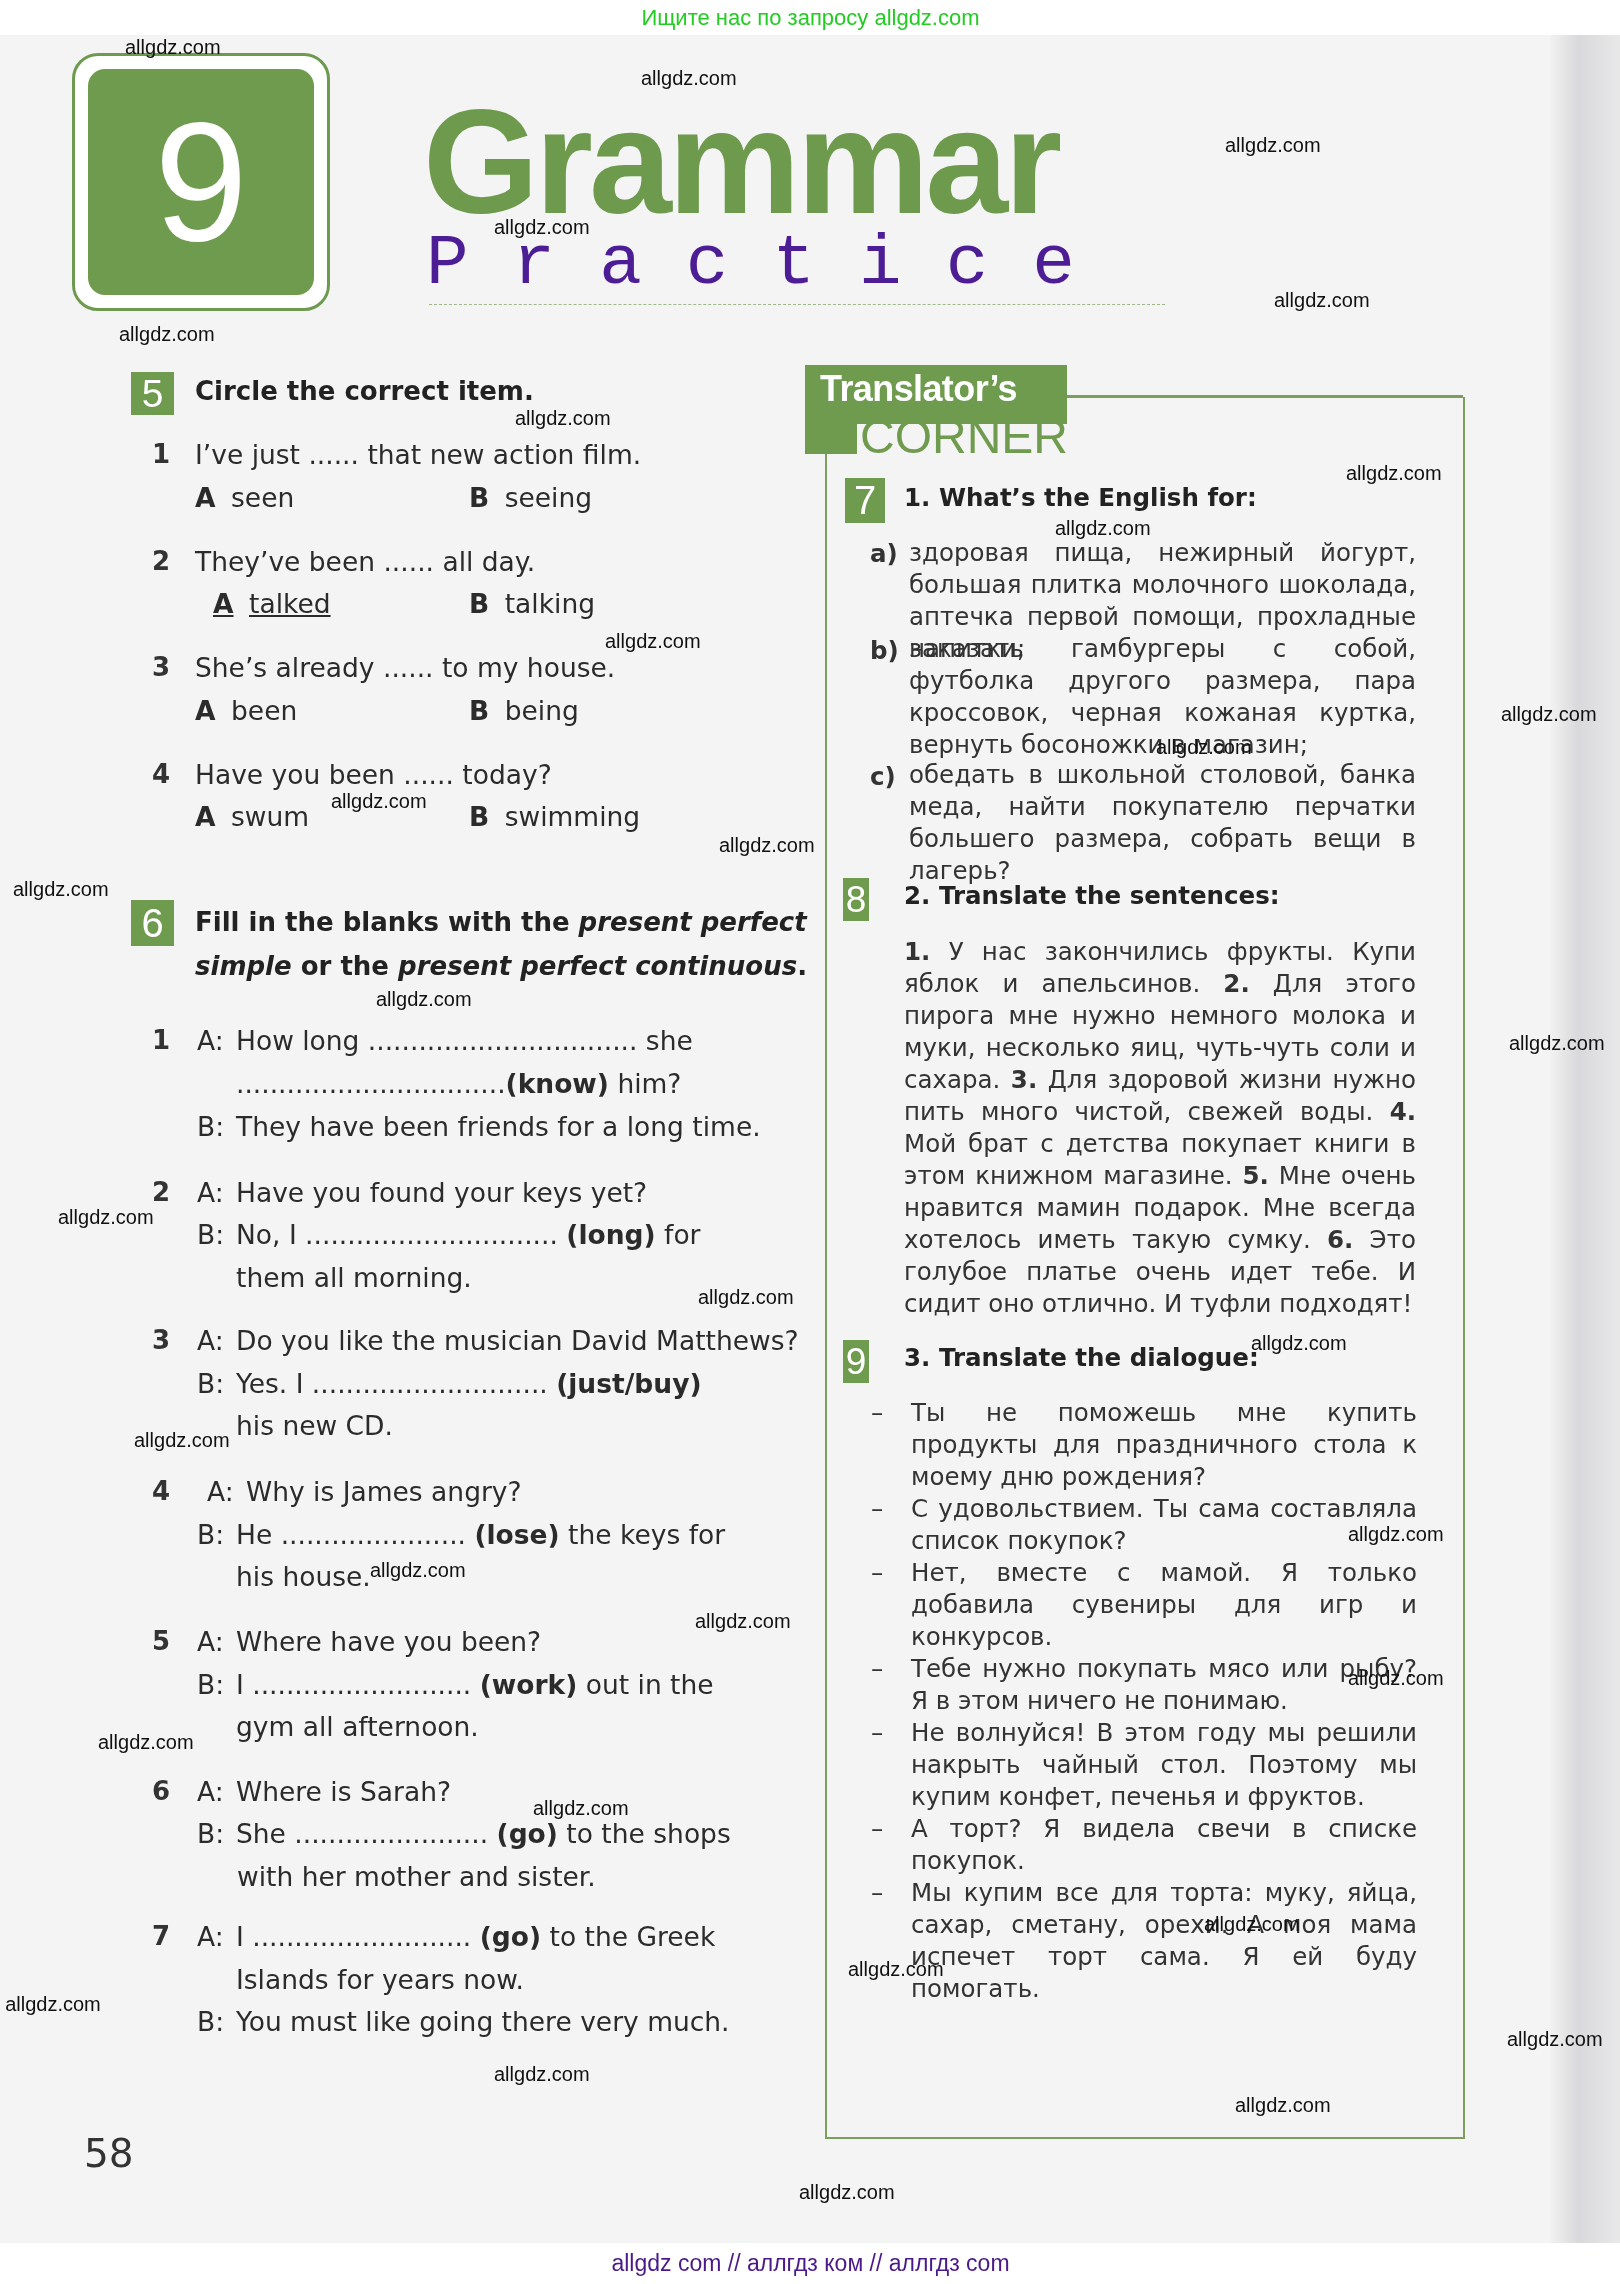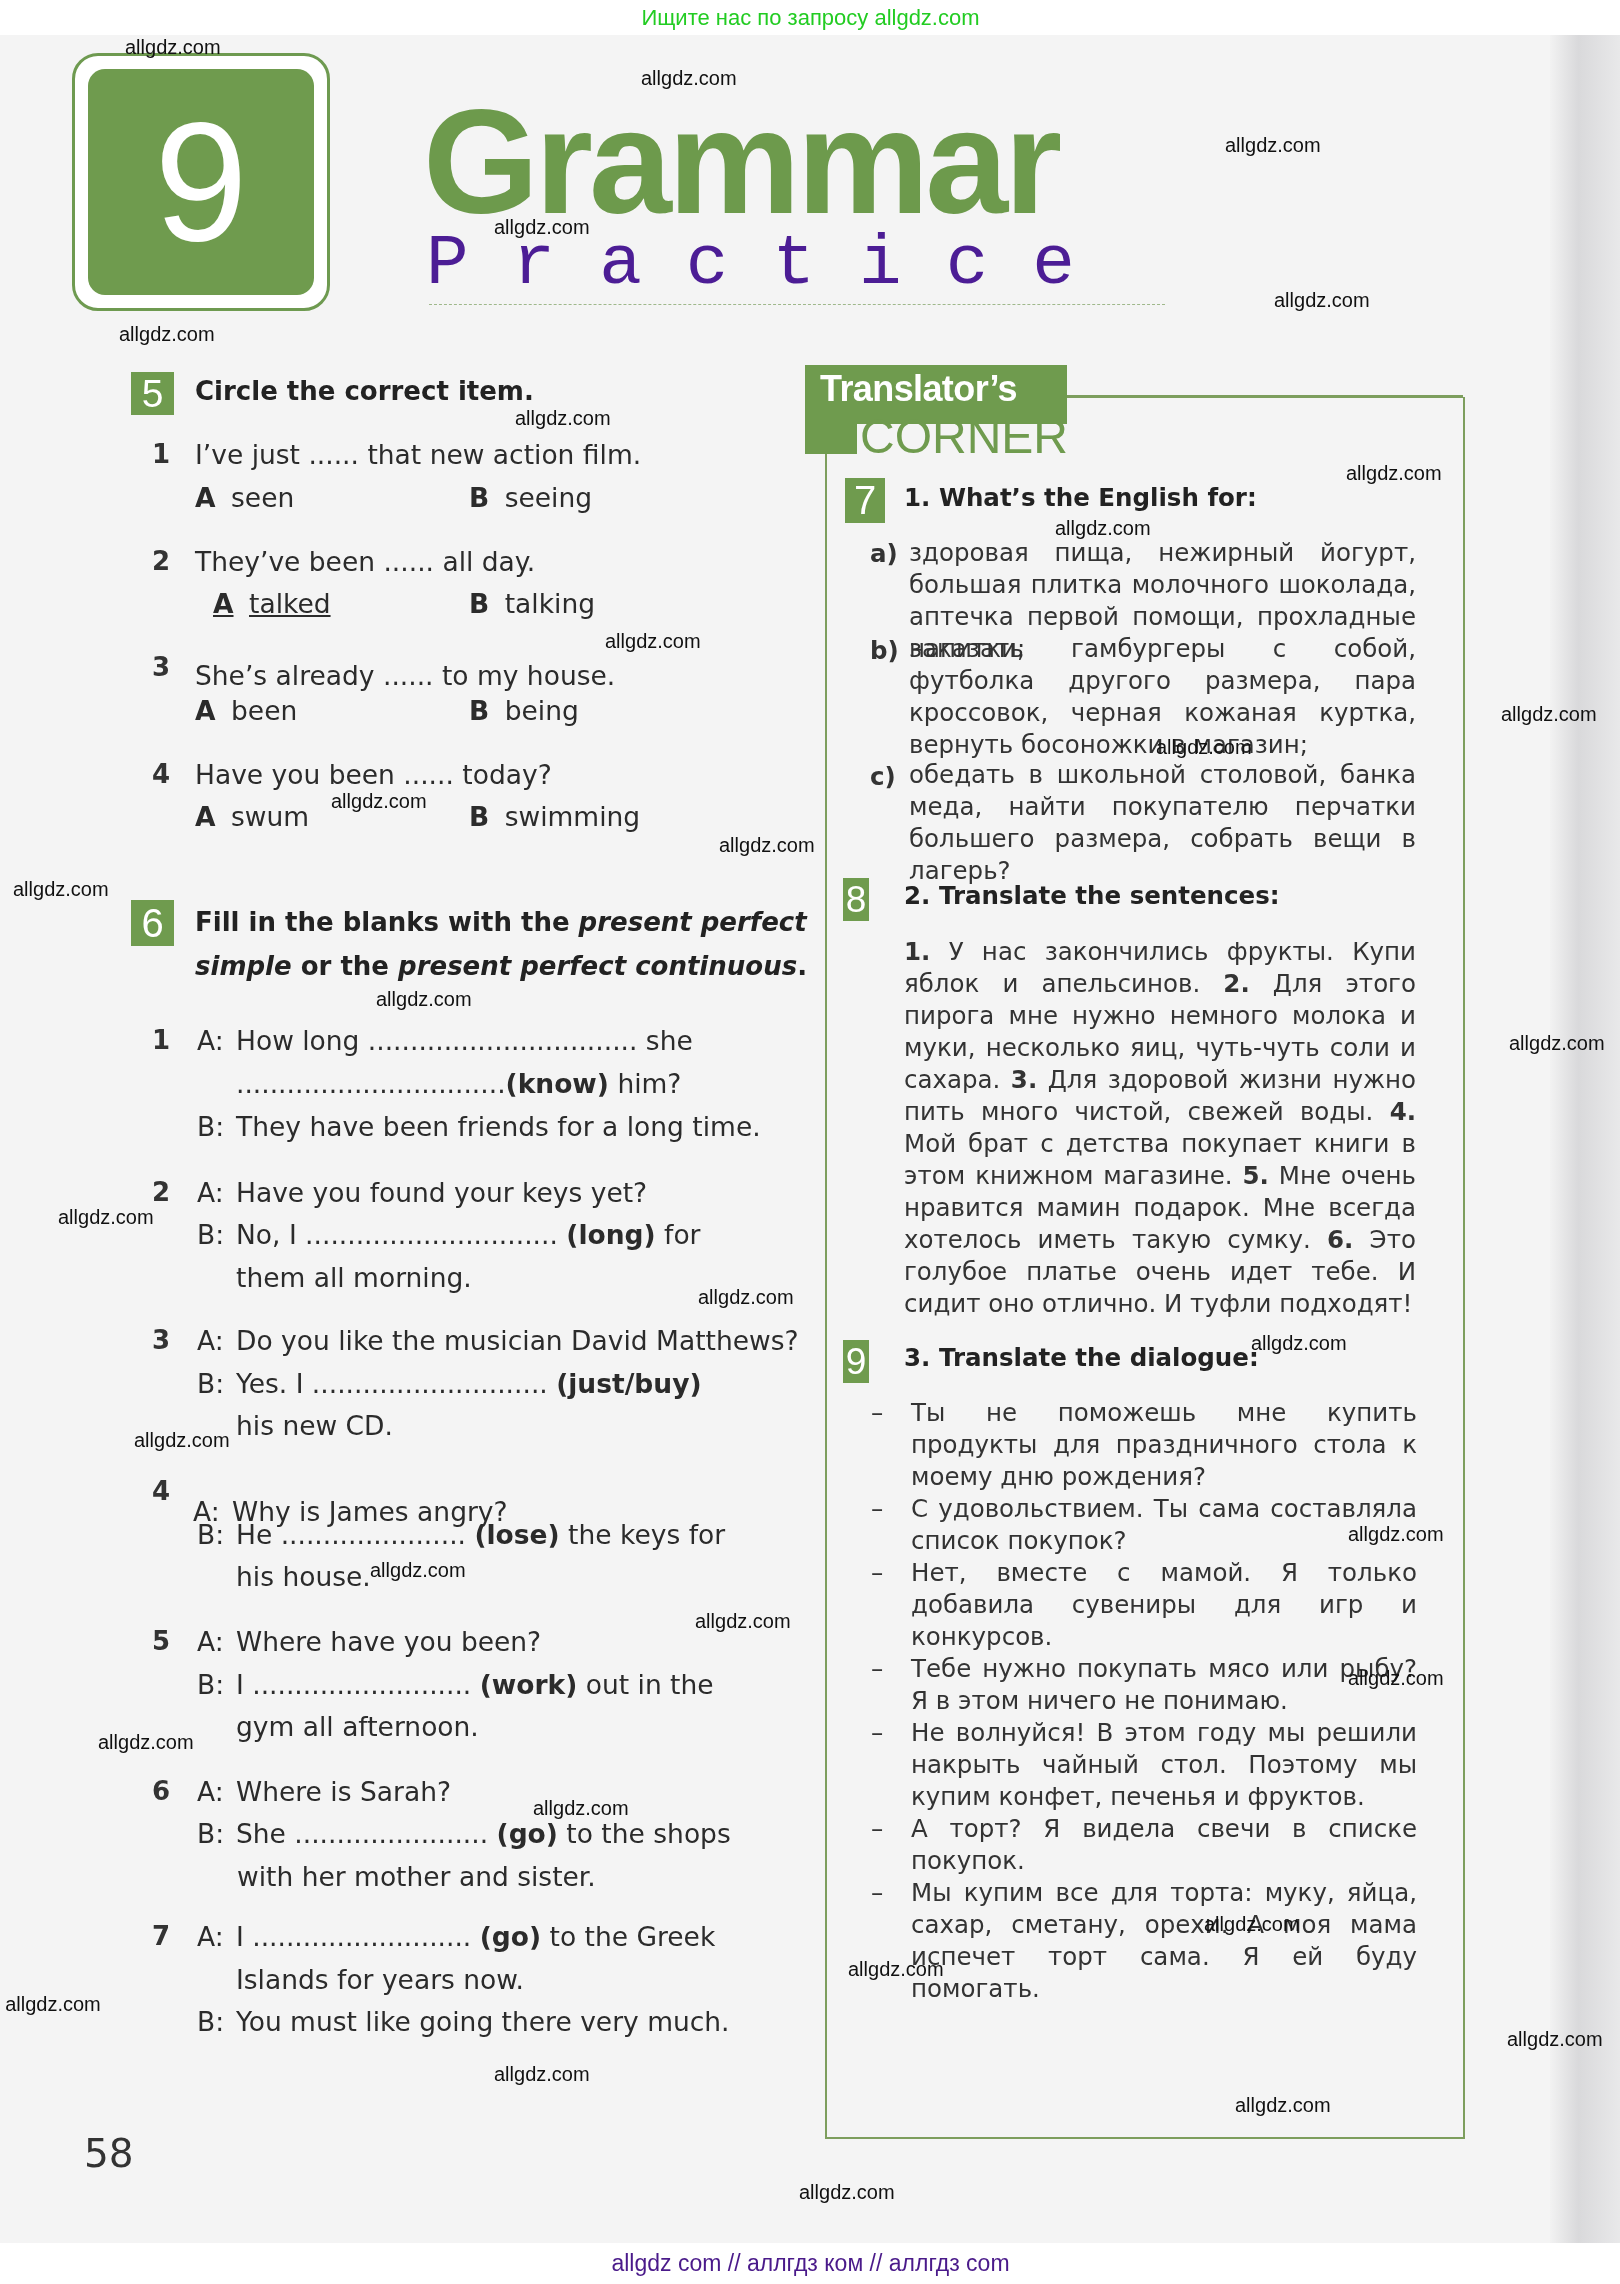--- a/index.html
+++ b/index.html
@@ -135,21 +135,21 @@
 <div id="ex5">
     <div class="num" style="left:152px;top:439px;">1</div>
     <div class="line" style="left:195px;top:439px;">I’ve just ...... that new action film.</div>
     <div class="line" style="left:195px;top:482px;"><span class="opt-letter">A</span><span>seen</span></div>
     <div class="line" style="left:469px;top:482px;"><span class="opt-letter">B</span><span>seeing</span></div>
     <div class="num" style="left:152px;top:546px;">2</div>
     <div class="line" style="left:195px;top:546px;">They’ve been ...... all day.</div>
     <div class="line" style="left:213px;top:588px;text-decoration:underline;"><span class="opt-letter">A</span><span>talked</span></div>
     <div class="line" style="left:469px;top:588px;"><span class="opt-letter">B</span><span>talking</span></div>
     <div class="num" style="left:152px;top:652px;">3</div>
-    <div class="line" style="left:195px;top:652px;margin-top:8px;">She’s already ...... to my house.</div>
+    <div class="line" style="left:195px;top:652px;">She’s already ...... to my house.</div>
     <div class="line" style="left:195px;top:695px;"><span class="opt-letter">A</span><span>been</span></div>
     <div class="line" style="left:469px;top:695px;"><span class="opt-letter">B</span><span>being</span></div>
     <div class="num" style="left:152px;top:759px;">4</div>
     <div class="line" style="left:195px;top:759px;">Have you been ...... today?</div>
     <div class="line" style="left:195px;top:801px;"><span class="opt-letter">A</span><span>swum</span></div>
     <div class="line" style="left:469px;top:801px;"><span class="opt-letter">B</span><span>swimming</span></div>
   </div>
 
 <div class="badge" style="left:131px;top:900px;width:43px;height:46px;font-size:40px;line-height:46px;">6</div>
 <div class="ex-title" style="left:195px;top:907px;">
@@ -166,21 +166,21 @@
     <div class="line" style="left:197px;top:1111px;"><span style="display:inline-block;width:39px;">B:</span><span>They have been friends for a long time.</span></div>
     <div class="num" style="left:152px;top:1177px;">2</div>
     <div class="line" style="left:197px;top:1177px;"><span style="display:inline-block;width:39px;">A:</span><span>Have you found your keys yet?</span></div>
     <div class="line" style="left:197px;top:1219px;"><span style="display:inline-block;width:39px;">B:</span><span>No, I .............................. </span><span class="bold">(long)</span><span> for</span></div>
     <div class="line" style="left:197px;top:1262px;text-align:right;"><span style="display:inline-block;width:39px;"></span><span>them all morning.</span></div>
     <div class="num" style="left:152px;top:1325px;">3</div>
     <div class="line" style="left:197px;top:1325px;"><span style="display:inline-block;width:39px;">A:</span><span>Do you like the musician David Matthews?</span></div>
     <div class="line" style="left:197px;top:1368px;"><span style="display:inline-block;width:39px;">B:</span><span>Yes. I  ............................ </span><span class="bold">(just/buy)</span></div>
     <div class="line" style="left:197px;top:1410px;"><span style="display:inline-block;width:39px;"></span><span>his new CD.</span></div>
     <div class="num" style="left:152px;top:1476px;">4</div>
-    <div class="line" style="left:193px;top:1476px;margin-top:20px;"><span style="display:inline-block;width:39px;">A:</span><span>Why is James angry?</span></div>
+    <div class="line" style="left:207px;top:1476px;"><span style="display:inline-block;width:39px;">A:</span><span>Why is James angry?</span></div>
     <div class="line" style="left:197px;top:1519px;"><span style="display:inline-block;width:39px;">B:</span><span>He ...................... </span><span class="bold">(lose)</span><span> the keys for</span></div>
     <div class="line" style="left:197px;top:1561px;"><span style="display:inline-block;width:39px;"></span><span>his house.</span></div>
     <div class="num" style="left:152px;top:1626px;">5</div>
     <div class="line" style="left:197px;top:1626px;"><span style="display:inline-block;width:39px;">A:</span><span>Where have you been?</span></div>
     <div class="line" style="left:197px;top:1669px;"><span style="display:inline-block;width:39px;">B:</span><span>I .......................... </span><span class="bold">(work)</span><span> out in the</span></div>
     <div class="line" style="left:197px;top:1711px;"><span style="display:inline-block;width:39px;"></span><span>gym all afternoon.</span></div>
     <div class="num" style="left:152px;top:1776px;">6</div>
     <div class="line" style="left:197px;top:1776px;"><span style="display:inline-block;width:39px;">A:</span><span>Where is Sarah?</span></div>
     <div class="line" style="left:197px;top:1818px;"><span style="display:inline-block;width:39px;">B:</span><span>She ....................... </span><span class="bold">(go)</span><span> to the shops</span></div>
     <div class="line" style="left:198px;top:1861px;"><span style="display:inline-block;width:39px;"></span><span>with her mother and sister.</span></div>

